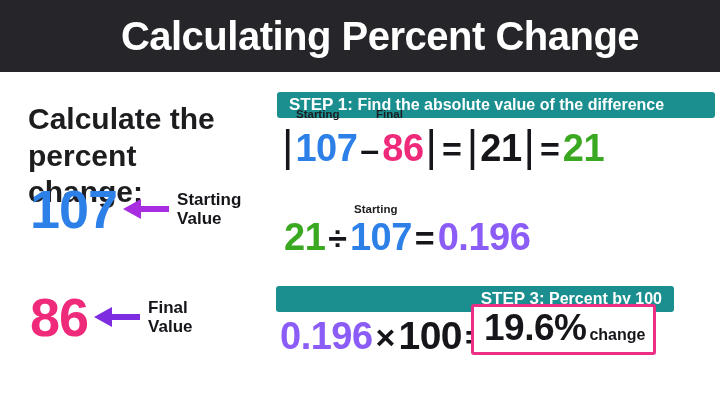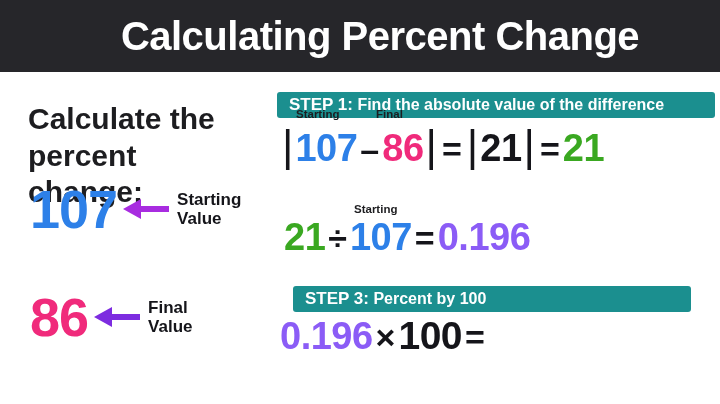--- a/index.html
+++ b/index.html
@@ -106,21 +106,21 @@
     white-space: pre;
   }
   .step-bar .step-text {
     font-size: 16px;
     font-weight: bold;
     white-space: pre;
   }
 
   .step1-bar { left: 5px;  top: 20px;  width: 438px; }
   .step2-bar { left: 5px;  top: 115px; width: 400px; }
-  .step3-bar { left: 21px;  top: 214px; width: 398px; }
+  .step3-bar { left: 4px;  top: 214px; width: 398px; justify-content: flex-end; }
 
   
   .equation {
     position: absolute;
     display: flex;
     align-items: baseline;
     white-space: pre;
   }
   .eq1 { left: 8px;  top: 52px;  }
   .eq2 { left: 12px; top: 146px; }
@@ -282,14 +282,18 @@
     <span class="step-text"> Percent by 100</span>
   </div>
 
   <div class="equation eq3">
     <span class="num orange">0.196</span>
     <span class="op">×</span>
     <span class="num sm black">100</span>
     <span class="op">=</span>
   </div>
 
+  <div class="answer-box">
+    <span class="answer-value">19.6%</span>
+    <span class="answer-suffix">change</span>
+  </div>
 
 </div>
 
 </body></html>

